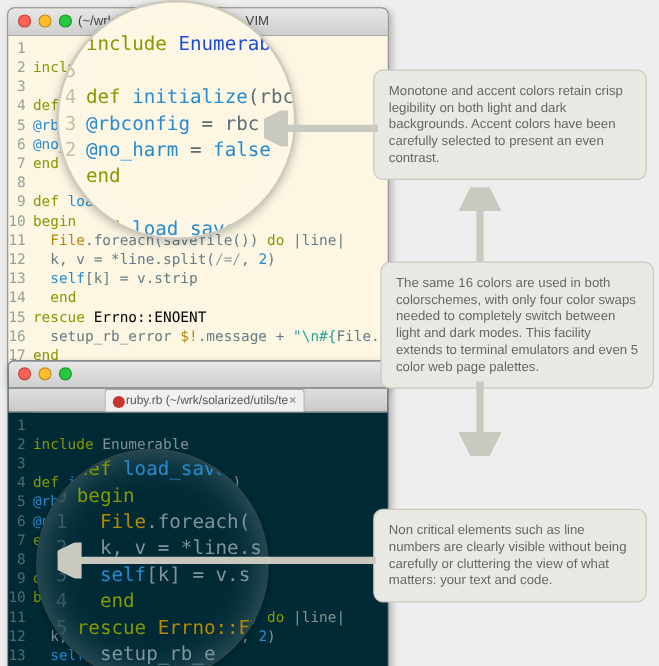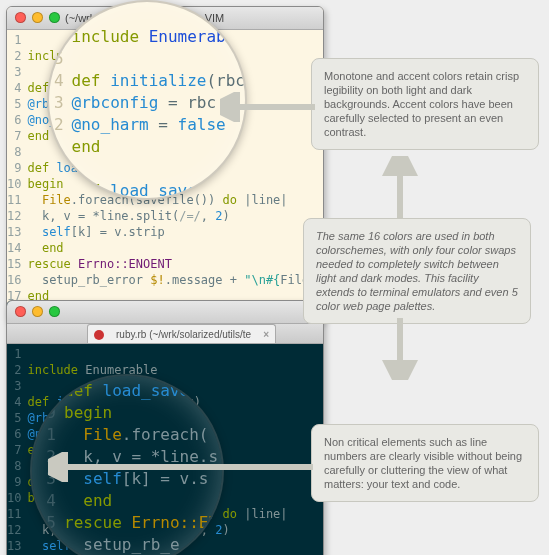--- a/index.html
+++ b/index.html
@@ -10,21 +10,21 @@
        box-shadow:2px 3px 6px rgba(0,0,0,.25);overflow:hidden;}
   .titlebar{height:22px;background:linear-gradient(#e7e7e7,#cfcfcf);border-bottom:1px solid #aaa;
             display:flex;align-items:center;padding:0 6px 0 58px;font-size:11px;color:#444;
             position:relative;}
   .traffic{position:absolute;left:8px;top:5px;display:flex;gap:6px;}
   .dot{width:11px;height:11px;border-radius:50%;box-shadow:inset 0 0 0 1px rgba(0,0,0,.25);}
   .dot.r{background:#ff5f57}.dot.y{background:#febc2e}.dot.g{background:#28c840}
   .tab-row{height:19px;background:linear-gradient(#dedede,#cacaca);border-bottom:1px solid #aaa;
            display:flex;align-items:flex-end;padding-left:80px;font-size:10px;color:#555;}
   .tabchip{background:#f0f0f0;border:1px solid #aaa;border-bottom:none;border-radius:3px 3px 0 0;
-           padding:1px 6px 0;display:flex;align-items:center;gap:12px;height:17px;font-size:10px;}
+           padding:1px 6px 0;display:flex;align-items:center;gap:1px;height:17px;font-size:10px;}
   .tabchip .x{color:#999;font-weight:bold}
   .doticon{width:10px;height:10px;border-radius:50%;background:#c33;}
 
   .editor{font-family:Menlo,Consolas,monospace;font-size:12px;line-height:16px;white-space:pre;
           display:flex;}
   .gut{width:22px;text-align:right;padding:2px 6px 2px 0;color:#93a1a1;}
   .gut.dark{color:#4a6b73;}
   .code{padding:2px 0;}
   .light{background:#fdf6e3;color:#657b83;}
   .dark {background:#002b36;color:#839496;}
@@ -90,21 +90,21 @@
 <span class="ivar">@rbconfig</span> = rbconfig
 <span class="ivar">@no_harm</span> = <span class="blu">false</span>
 <span class="kw">end</span>
 
 <span class="kw">def</span> <span class="blu">load_savefile</span>
 <span class="kw">begin</span>
   <span style="color:#b58900">File</span>.foreach(savefile()) <span class="kw">do</span> |line|
   k, v = *line.split(<span class="cmt">/=/</span>, <span class="blu">2</span>)
   <span class="kw2">self</span>[k] = v.strip
   <span class="kw">end</span>
-<span class="kw">rescue</span> <span style="color:#701a75">Errno::ENOENT</span>
+<span class="kw">rescue</span> <span style="color:#000000">Errno::ENOENT</span>
   setup_rb_error <span class="sym">$!</span>.message + <span class="str">"\n#{</span>File.basename()
 <span class="kw">end</span>
 <span class="kw">end</span></div>
   </div>
 </div>
 
 <div class="win" style="left:6px;top:300px;width:316px;background:#002b36">
   <div class="titlebar">
     <div class="traffic">
       <div class="dot r"></div>
@@ -193,21 +193,21 @@
   <span class="d-blu">self</span>[k] = v.s
   <span class="d-kw">end</span>
 <span class="d-kw">rescue</span> <span class="d-sym">Errno::EN</span>
   setup_rb_e</div>
   </div>
 </div>
 
 <div class="note" style="right:10px;top:58px;">
   <span>Monotone and accent colors retain crisp legibility on both light and dark backgrounds. Accent colors have been carefully selected to present an even contrast.</span>
 </div>
-<div class="note" style="right:18px;top:218px;font-style:italic;">
+<div class="note" style="right:4px;top:218px;">
   <span>The same 16 colors are used in both colorschemes, with only four color swaps needed to completely switch between light and dark modes. This facility extends to terminal emulators and even 5 color web page palettes.</span>
 </div>
 <div class="note" style="right:10px;top:424px;">
   <span>Non critical elements such as line numbers are clearly visible without being carefully or cluttering the view of what matters: your text and code.</span>
 </div>
 
 <svg class="arrow" style="left:220px;top:92px" width="100" height="30">
   <defs>
         <marker id="ah1" markerWidth="10" markerHeight="10" refX="2" refY="3" orient="auto">
     <path d="M0,0 L6,3 L0,6 Z" fill="#c9c9c0"></path>

